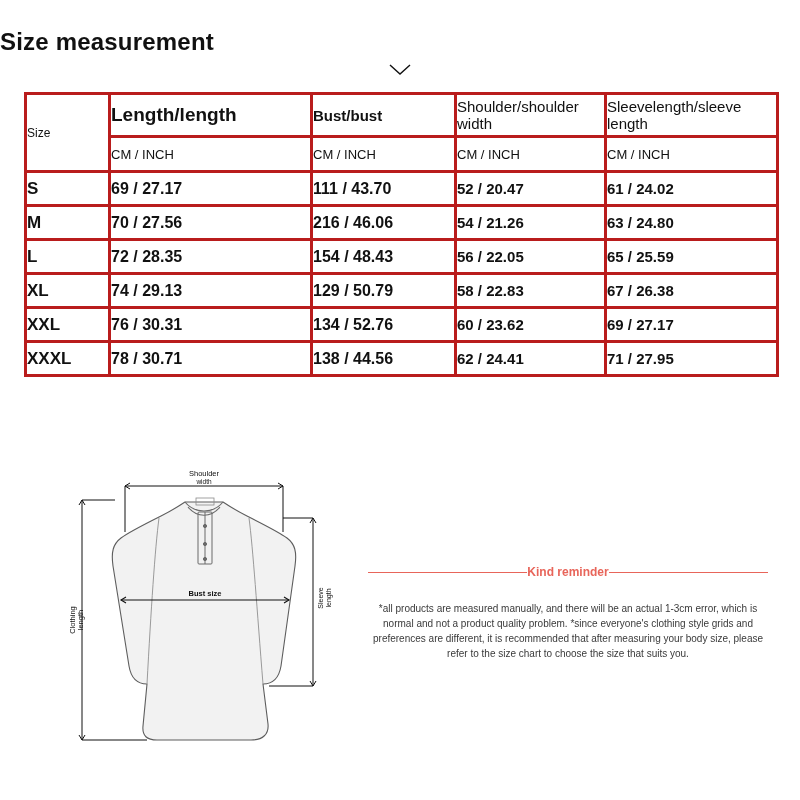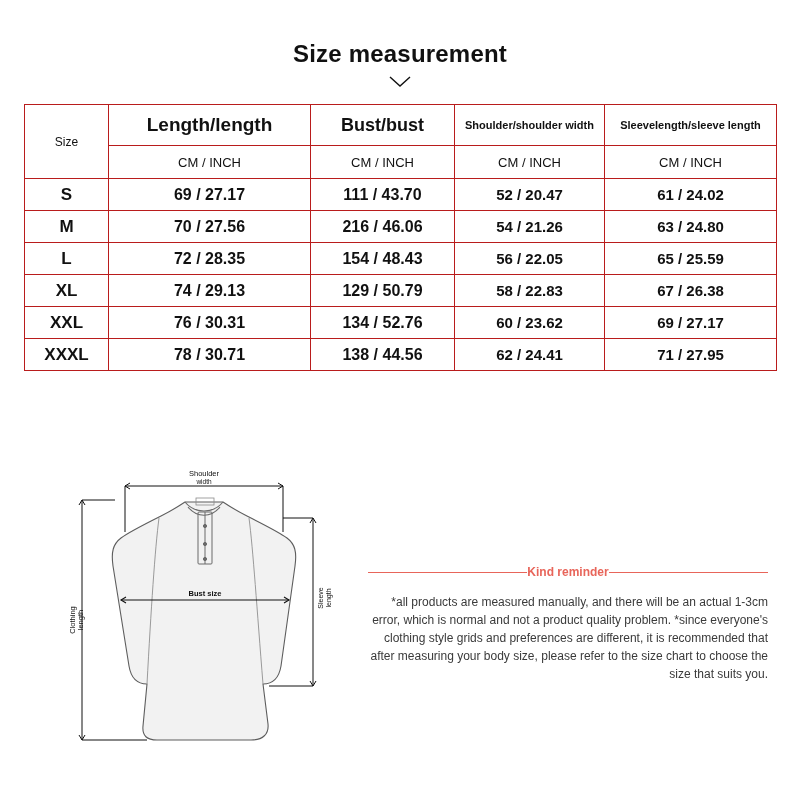--- a/index.html
+++ b/index.html
@@ -11,22 +11,22 @@
     width: 800px;
     height: 800px;
     font-family: "Liberation Sans", sans-serif;
     color: #111111;
     position: relative;
     overflow: hidden;
   }
 
   
   .title-block {
-    text-align: center;
-    padding-top: 40px;
+    text-align: left;
+    padding-top: 28px;
   }
   .title {
     font-size: 24px;
     font-weight: bold;
     color: #111111;
     letter-spacing: 0.2px;
   }
   .title-chevron {
     margin-top: 8px;
     display: flex;
@@ -37,22 +37,21 @@
   
   .table-wrap {
     margin: 16px 24px 0 24px;
   }
   table.size-table {
     border-collapse: collapse;
     width: 752px;
     table-layout: fixed;
   }
   table.size-table td, table.size-table th {
-    border: 1px solid #b91c1c;
-    text-align: center;
+    border: 3px solid #b91c1c;
     vertical-align: middle;
     padding: 0;
   }
   .col-size      { width: 84px; }
   .col-length    { width: 202px; }
   .col-bust      { width: 144px; }
   .col-shoulder  { width: 150px; }
   .col-sleeve    { width: 172px; }
 
   .hdr-row1 td { height: 40px; }
@@ -61,26 +60,26 @@
 
   .h-size {
     font-size: 12px;
     font-weight: normal;
   }
   .h-big {
     font-size: 19px;
     font-weight: bold;
   }
   .h-mid {
-    font-size: 18px;
+    font-size: 15px;
     font-weight: bold;
   }
   .h-small {
-    font-size: 11px;
-    font-weight: bold;
+    font-size: 15px;
+    font-weight: normal;
     margin-left: 24px;
   }
   .h-unit {
     font-size: 13px;
     font-weight: normal;
   }
   .cell-size {
     font-size: 17px;
     font-weight: bold;
   }
@@ -121,25 +120,25 @@
     height: 1px;
     background: #e8655a;
   }
   .reminder-title {
     color: #e8655a;
     font-size: 12px;
     font-weight: bold;
     white-space: nowrap;
   }
   .reminder-body {
-    margin-top: 14px;
-    font-size: 12px;
+    margin-top: 22px;
+    font-size: 10px;
     line-height: 1.5;
     color: #3a3a3a;
-    text-align: right;
+    text-align: center;
   }
 </style>
 </head>
 <body>
 
 <div class="title-block">
   <div class="title">Size measurement</div>
   <div class="title-chevron">
     <svg width="22" height="12" viewBox="0 0 22 12">
       <polyline points="1,1 11,10 21,1" fill="none" stroke="#111111" stroke-width="1.4"></polyline>

